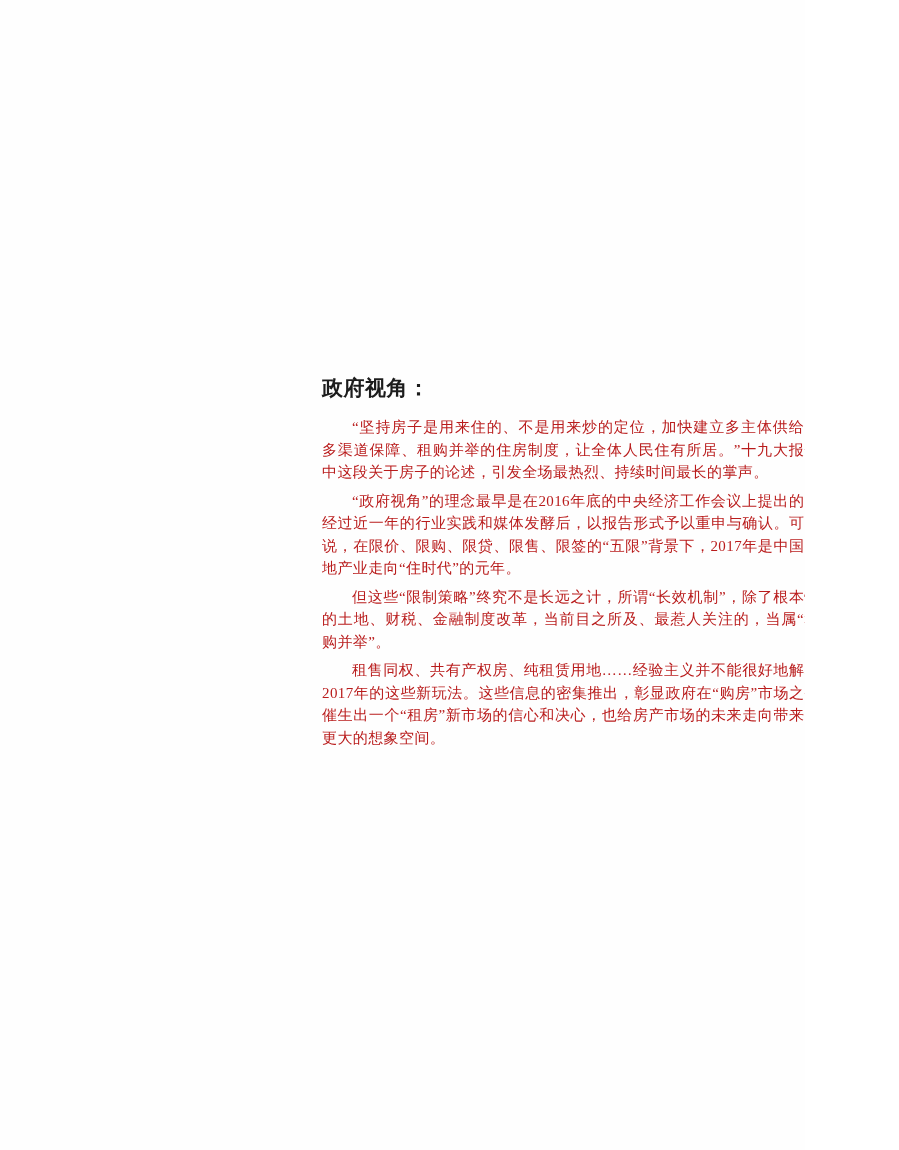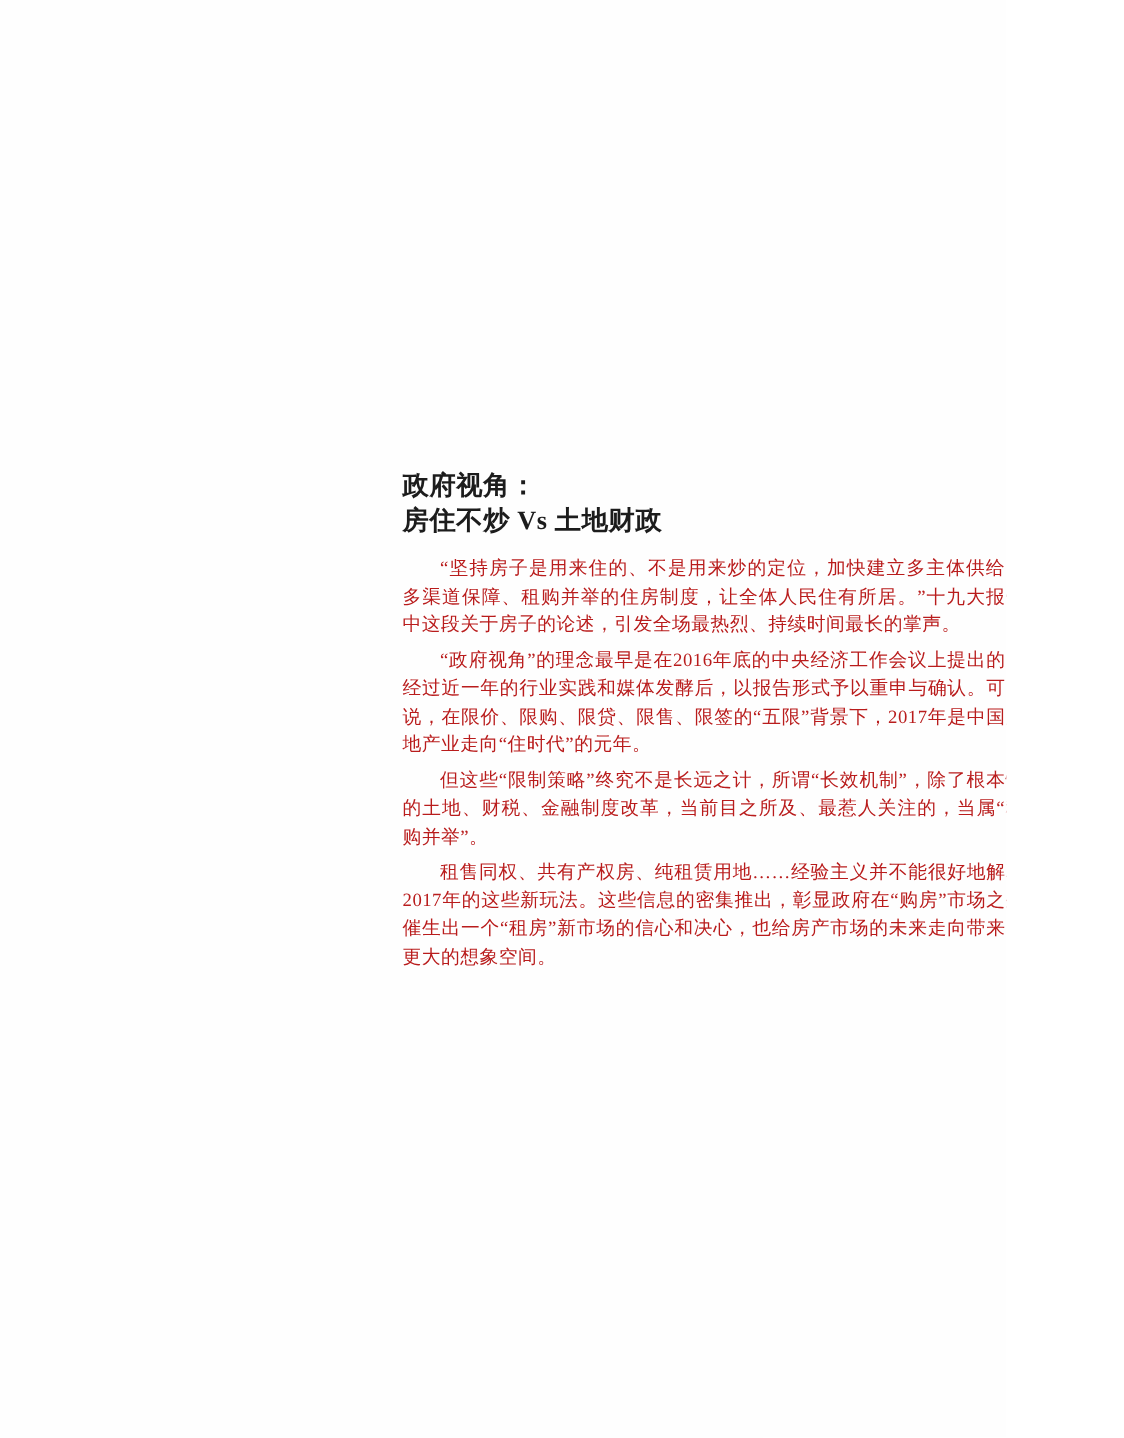--- a/index.html
+++ b/index.html
@@ -83,21 +83,20 @@
   }
 </style>
 </head>
 <body>
 
 <div class="page">
 
   <div class="article">
     <h1 class="article-title">
       <span class="title-line">政府视角：</span>
-      <span class="title-line">房住不炒 Vs 土地财政</span>
     </h1>
     <div class="article-body">
       <p>“坚持房子是用来住的、不是用来炒的定位，加快建立多主体供给、多渠道保障、租购并举的住房制度，让全体人民住有所居。”十九大报告中这段关于房子的论述，引发全场最热烈、持续时间最长的掌声。</p>
       <p>“政府视角”的理念最早是在2016年底的中央经济工作会议上提出的，经过近一年的行业实践和媒体发酵后，以报告形式予以重申与确认。可以说，在限价、限购、限贷、限售、限签的“五限”背景下，2017年是中国房地产业走向“住时代”的元年。</p>
       <p>但这些“限制策略”终究不是长远之计，所谓“长效机制”，除了根本性的土地、财税、金融制度改革，当前目之所及、最惹人关注的，当属“租购并举”。</p>
       <p>租售同权、共有产权房、纯租赁用地……经验主义并不能很好地解释2017年的这些新玩法。这些信息的密集推出，彰显政府在“购房”市场之外催生出一个“租房”新市场的信心和决心，也给房产市场的未来走向带来了更大的想象空间。</p>
 
     </div>
   </div>
 

